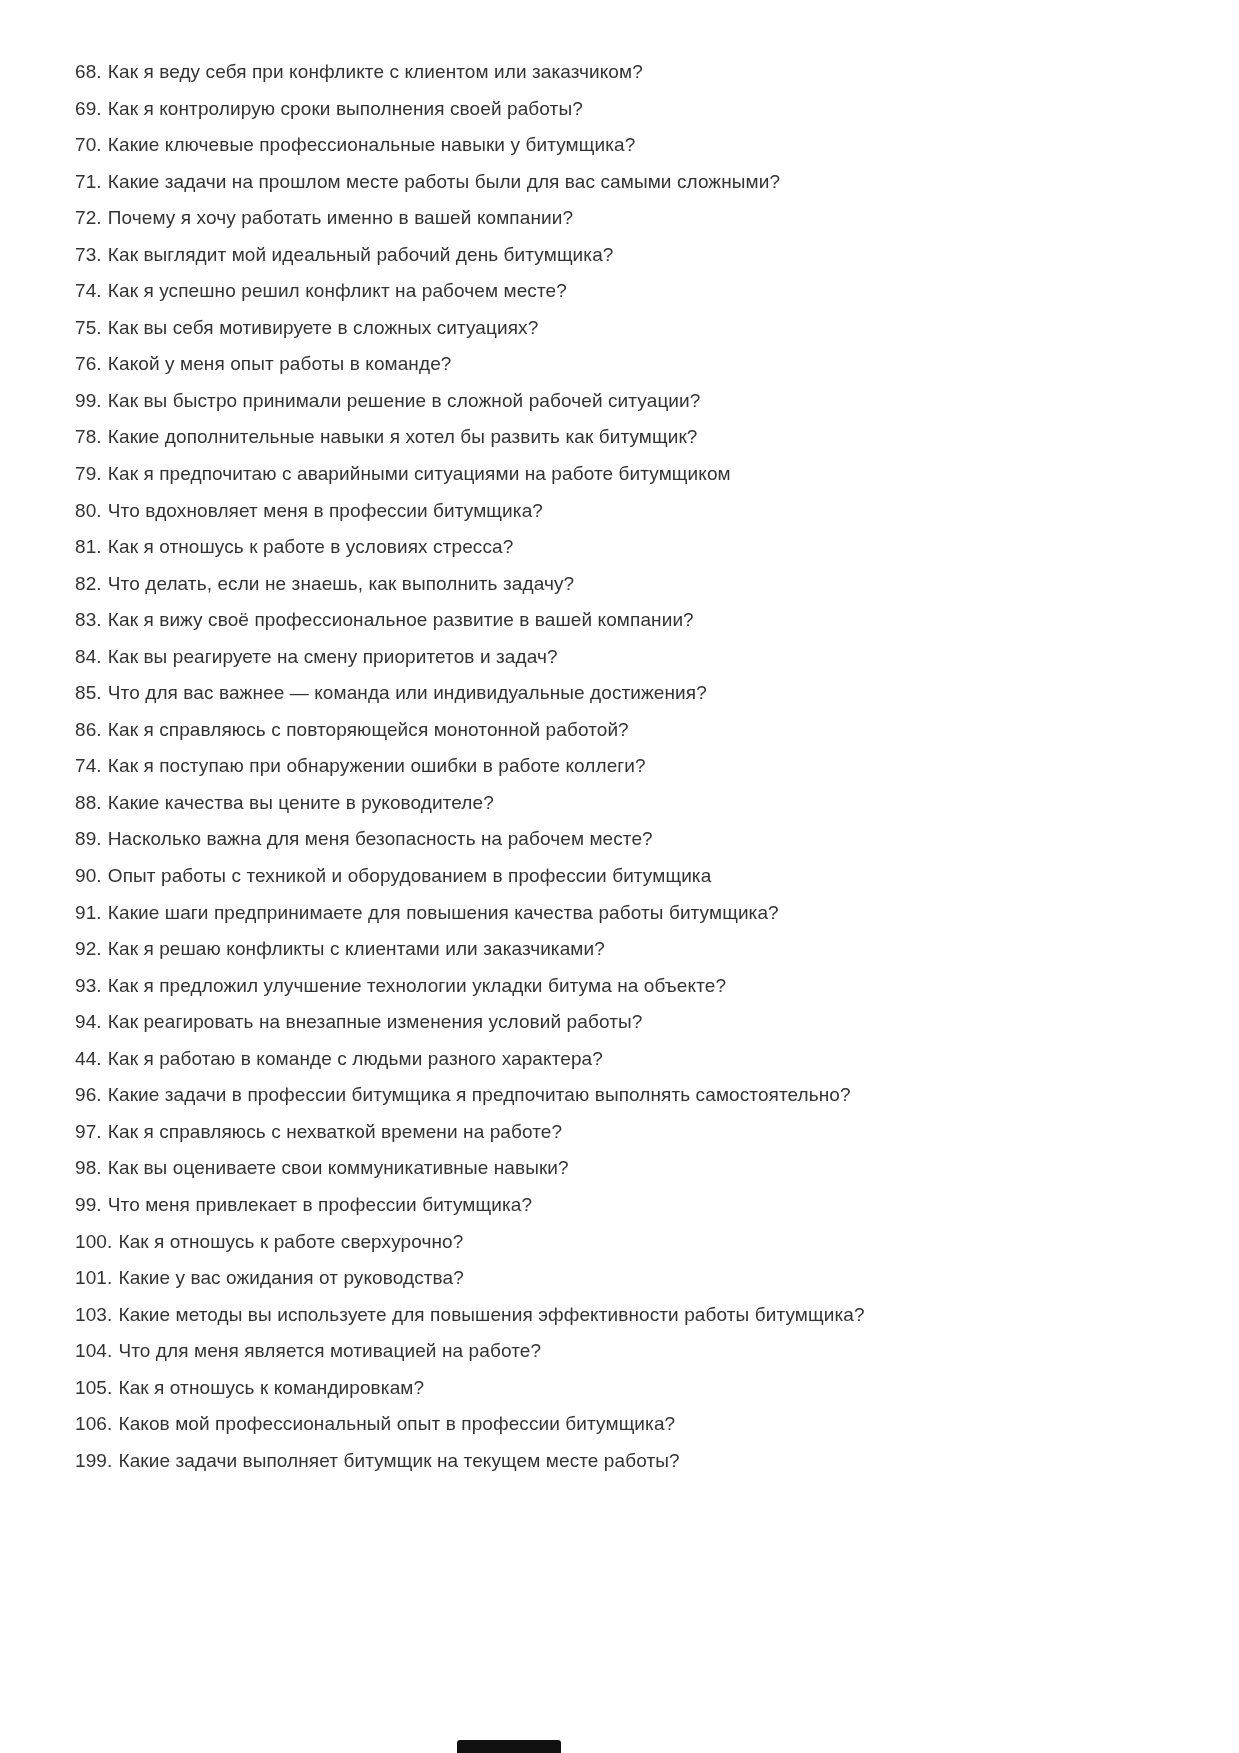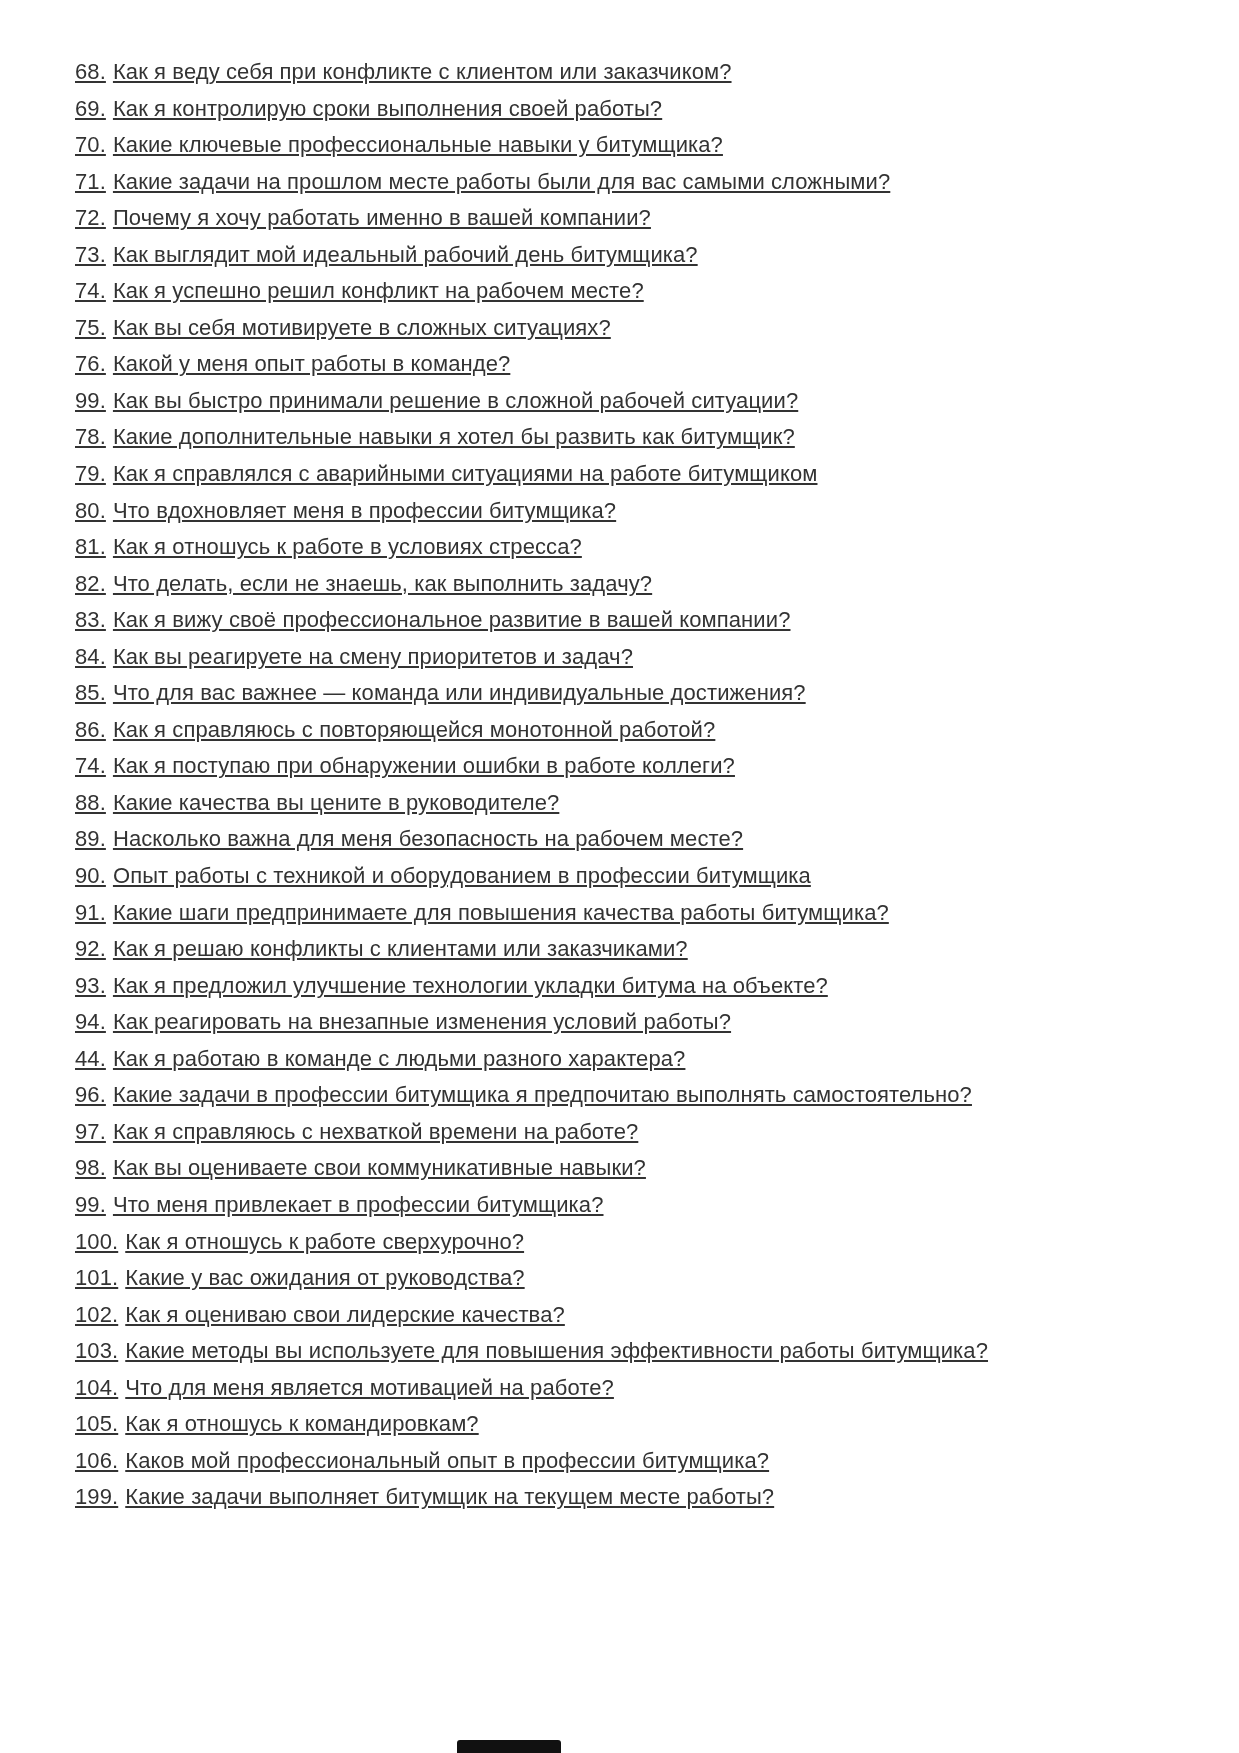--- a/index.html
+++ b/index.html
@@ -19,25 +19,24 @@
     position: absolute;
     top: 0; left: 0;
     width: 100%;
     height: 100%;
     background: #ffffff;
   }
   .question-list {
     padding: 54px 40px 0 75px;
   }
   .question-row {
-    font-size: 22px;
+    font-size: 19px;
     line-height: 36.55px;
     white-space: nowrap;
     letter-spacing: 0.1px;
-    text-decoration: underline;
   }
   .question-number {
     margin-right: 0.32em;
   }
   .bottom-bar {
     position: absolute;
     left: 457px;
     top: 1740px;
     width: 104px;
     height: 16px;
@@ -54,21 +53,21 @@
       <div class="question-row"><span class="question-number">69.</span><span class="question-text">Как я контролирую сроки выполнения своей работы?</span></div>
       <div class="question-row"><span class="question-number">70.</span><span class="question-text">Какие ключевые профессиональные навыки у битумщика?</span></div>
       <div class="question-row"><span class="question-number">71.</span><span class="question-text">Какие задачи на прошлом месте работы были для вас самыми сложными?</span></div>
       <div class="question-row"><span class="question-number">72.</span><span class="question-text">Почему я хочу работать именно в вашей компании?</span></div>
       <div class="question-row"><span class="question-number">73.</span><span class="question-text">Как выглядит мой идеальный рабочий день битумщика?</span></div>
       <div class="question-row"><span class="question-number">74.</span><span class="question-text">Как я успешно решил конфликт на рабочем месте?</span></div>
       <div class="question-row"><span class="question-number">75.</span><span class="question-text">Как вы себя мотивируете в сложных ситуациях?</span></div>
       <div class="question-row"><span class="question-number">76.</span><span class="question-text">Какой у меня опыт работы в команде?</span></div>
       <div class="question-row"><span class="question-number">99.</span><span class="question-text">Как вы быстро принимали решение в сложной рабочей ситуации?</span></div>
       <div class="question-row"><span class="question-number">78.</span><span class="question-text">Какие дополнительные навыки я хотел бы развить как битумщик?</span></div>
-      <div class="question-row"><span class="question-number">79.</span><span class="question-text">Как я справлялся с аварийными ситуациями на работе битумщиком</span></div>
+      <div class="question-row"><span class="question-number">79.</span><span class="question-text">Как я предпочитаю с аварийными ситуациями на работе битумщиком</span></div>
       <div class="question-row"><span class="question-number">80.</span><span class="question-text">Что вдохновляет меня в профессии битумщика?</span></div>
       <div class="question-row"><span class="question-number">81.</span><span class="question-text">Как я отношусь к работе в условиях стресса?</span></div>
       <div class="question-row"><span class="question-number">82.</span><span class="question-text">Что делать, если не знаешь, как выполнить задачу?</span></div>
       <div class="question-row"><span class="question-number">83.</span><span class="question-text">Как я вижу своё профессиональное развитие в вашей компании?</span></div>
       <div class="question-row"><span class="question-number">84.</span><span class="question-text">Как вы реагируете на смену приоритетов и задач?</span></div>
       <div class="question-row"><span class="question-number">85.</span><span class="question-text">Что для вас важнее — команда или индивидуальные достижения?</span></div>
       <div class="question-row"><span class="question-number">86.</span><span class="question-text">Как я справляюсь с повторяющейся монотонной работой?</span></div>
       <div class="question-row"><span class="question-number">74.</span><span class="question-text">Как я поступаю при обнаружении ошибки в работе коллеги?</span></div>
       <div class="question-row"><span class="question-number">88.</span><span class="question-text">Какие качества вы цените в руководителе?</span></div>
       <div class="question-row"><span class="question-number">89.</span><span class="question-text">Насколько важна для меня безопасность на рабочем месте?</span></div>
@@ -77,21 +76,20 @@
       <div class="question-row"><span class="question-number">92.</span><span class="question-text">Как я решаю конфликты с клиентами или заказчиками?</span></div>
       <div class="question-row"><span class="question-number">93.</span><span class="question-text">Как я предложил улучшение технологии укладки битума на объекте?</span></div>
       <div class="question-row"><span class="question-number">94.</span><span class="question-text">Как реагировать на внезапные изменения условий работы?</span></div>
       <div class="question-row"><span class="question-number">44.</span><span class="question-text">Как я работаю в команде с людьми разного характера?</span></div>
       <div class="question-row"><span class="question-number">96.</span><span class="question-text">Какие задачи в профессии битумщика я предпочитаю выполнять самостоятельно?</span></div>
       <div class="question-row"><span class="question-number">97.</span><span class="question-text">Как я справляюсь с нехваткой времени на работе?</span></div>
       <div class="question-row"><span class="question-number">98.</span><span class="question-text">Как вы оцениваете свои коммуникативные навыки?</span></div>
       <div class="question-row"><span class="question-number">99.</span><span class="question-text">Что меня привлекает в профессии битумщика?</span></div>
       <div class="question-row"><span class="question-number">100.</span><span class="question-text">Как я отношусь к работе сверхурочно?</span></div>
       <div class="question-row"><span class="question-number">101.</span><span class="question-text">Какие у вас ожидания от руководства?</span></div>
-      <div class="question-row"><span class="question-number">102.</span><span class="question-text">Как я оцениваю свои лидерские качества?</span></div>
       <div class="question-row"><span class="question-number">103.</span><span class="question-text">Какие методы вы используете для повышения эффективности работы битумщика?</span></div>
       <div class="question-row"><span class="question-number">104.</span><span class="question-text">Что для меня является мотивацией на работе?</span></div>
       <div class="question-row"><span class="question-number">105.</span><span class="question-text">Как я отношусь к командировкам?</span></div>
       <div class="question-row"><span class="question-number">106.</span><span class="question-text">Каков мой профессиональный опыт в профессии битумщика?</span></div>
       <div class="question-row"><span class="question-number">199.</span><span class="question-text">Какие задачи выполняет битумщик на текущем месте работы?</span></div>
     </div>
   <div class="bottom-bar"></div>
 </div>
 
 </body></html>

